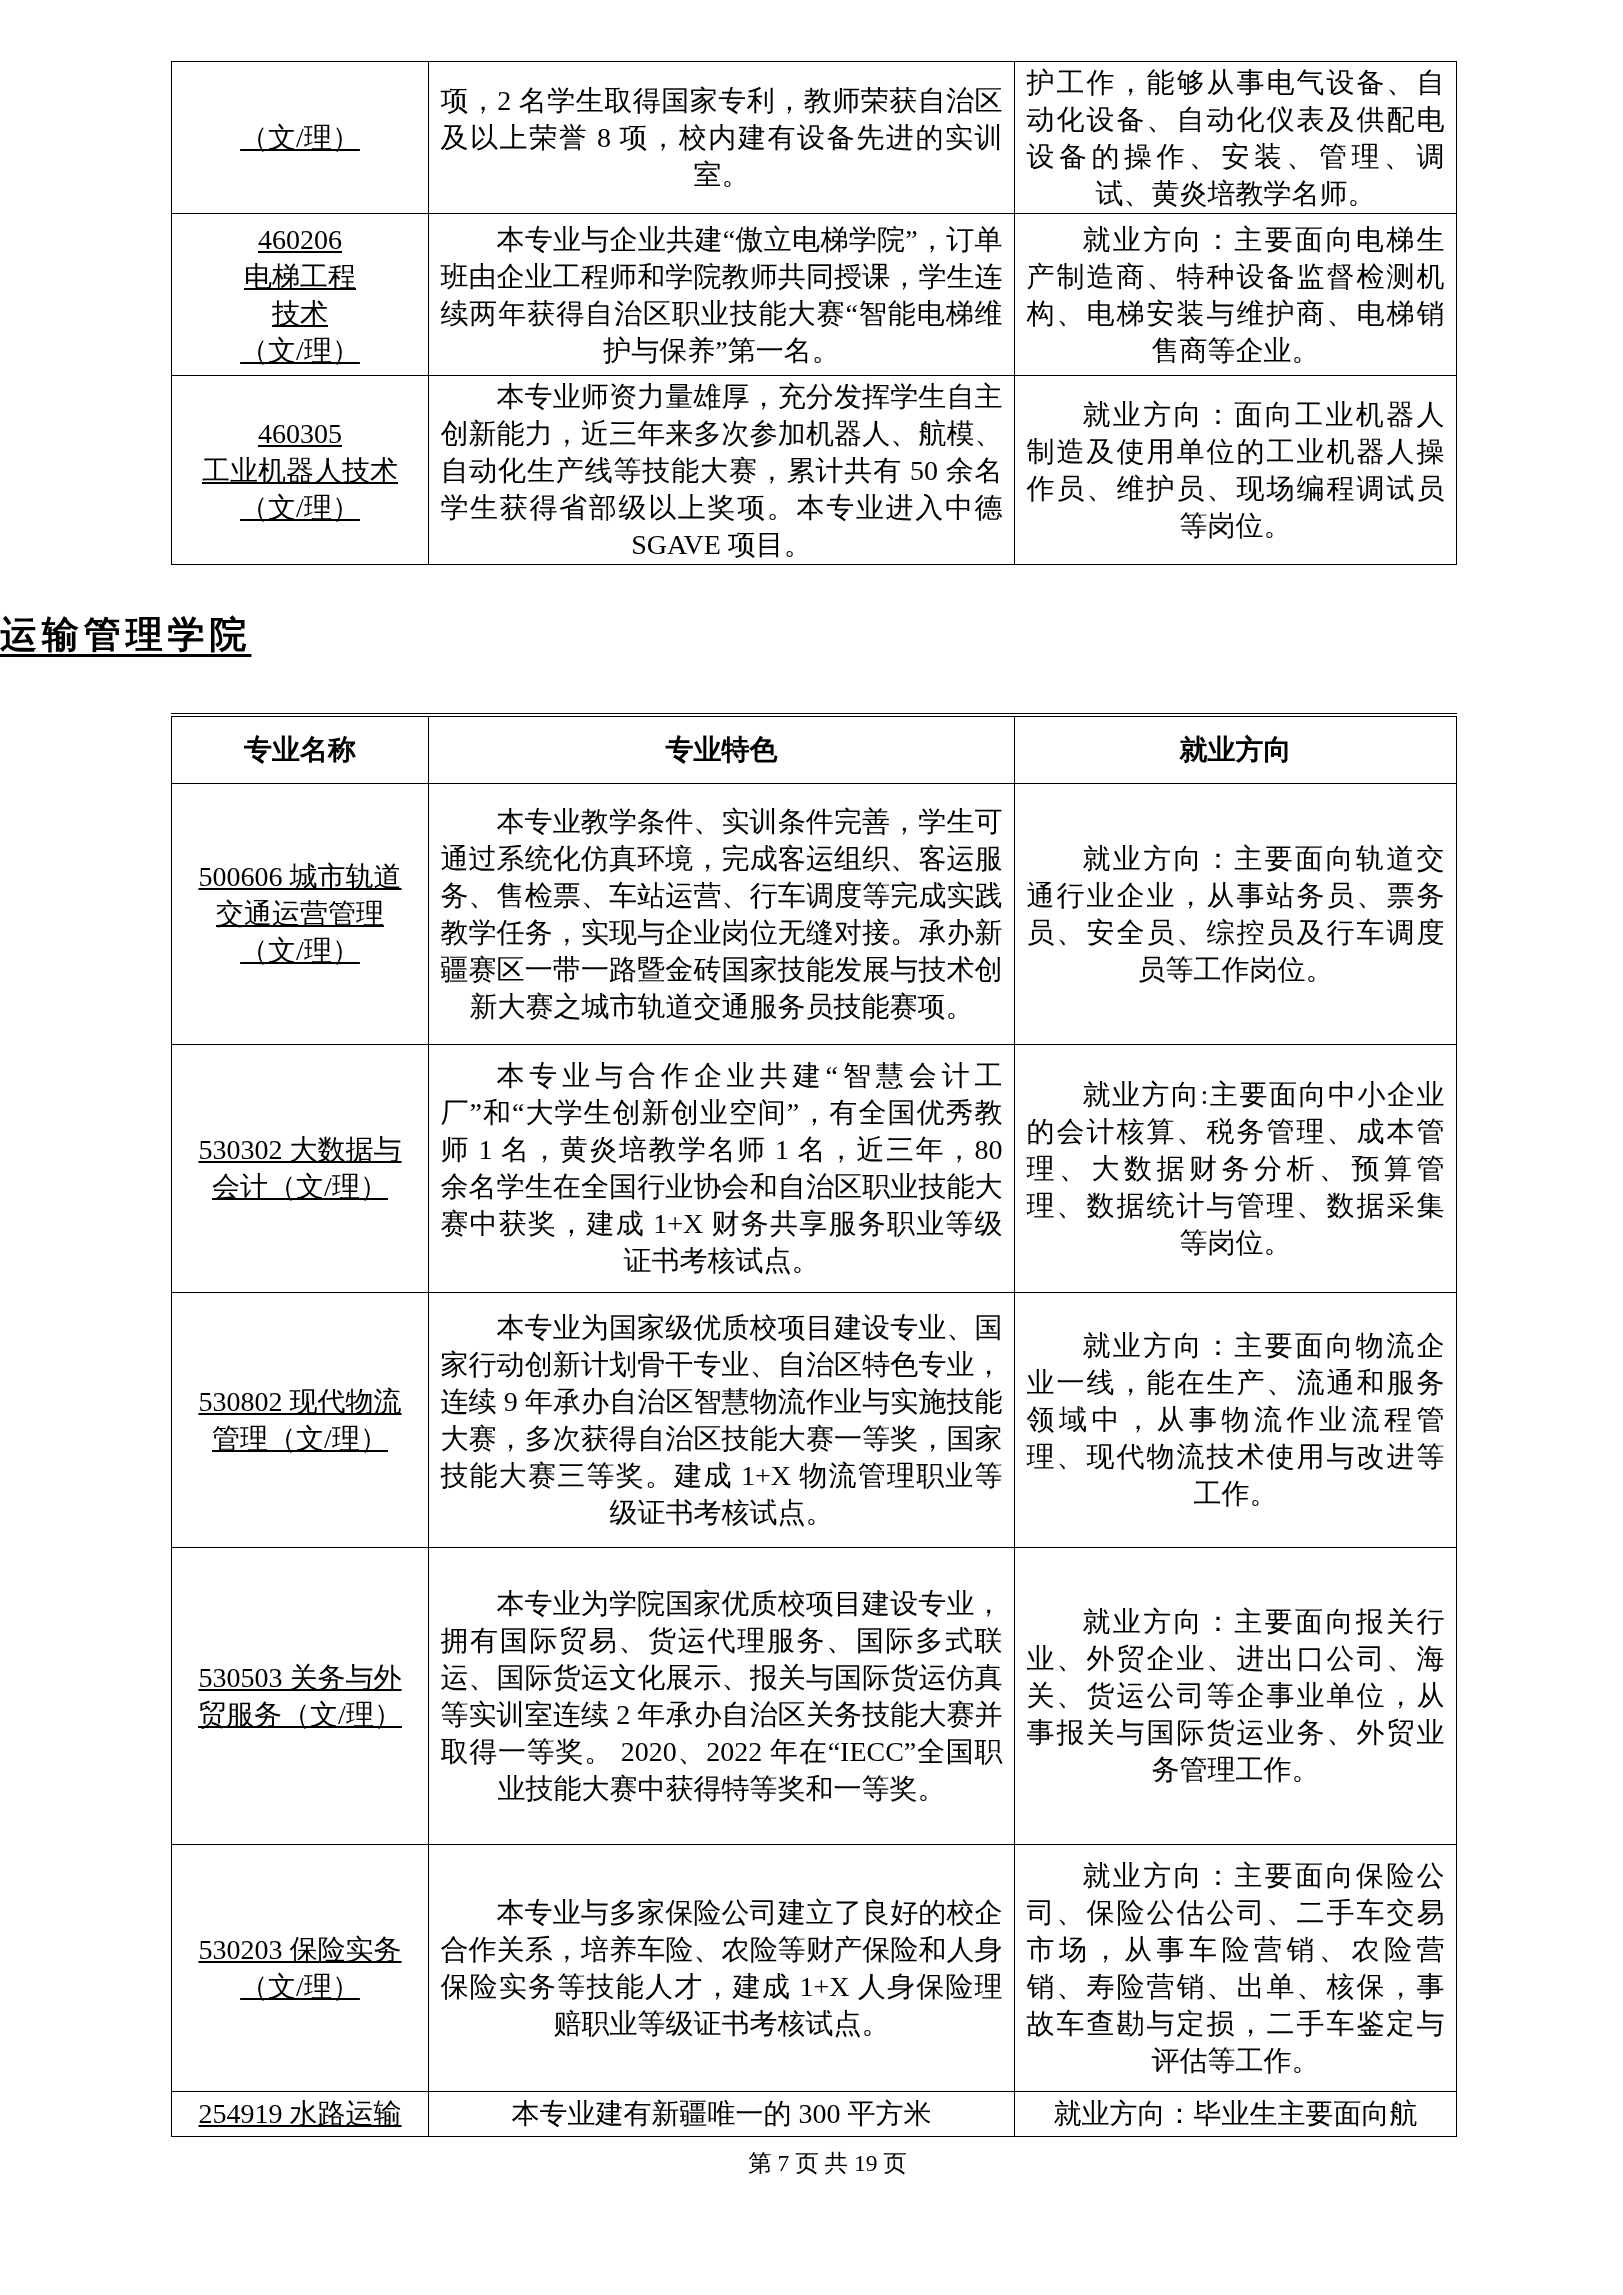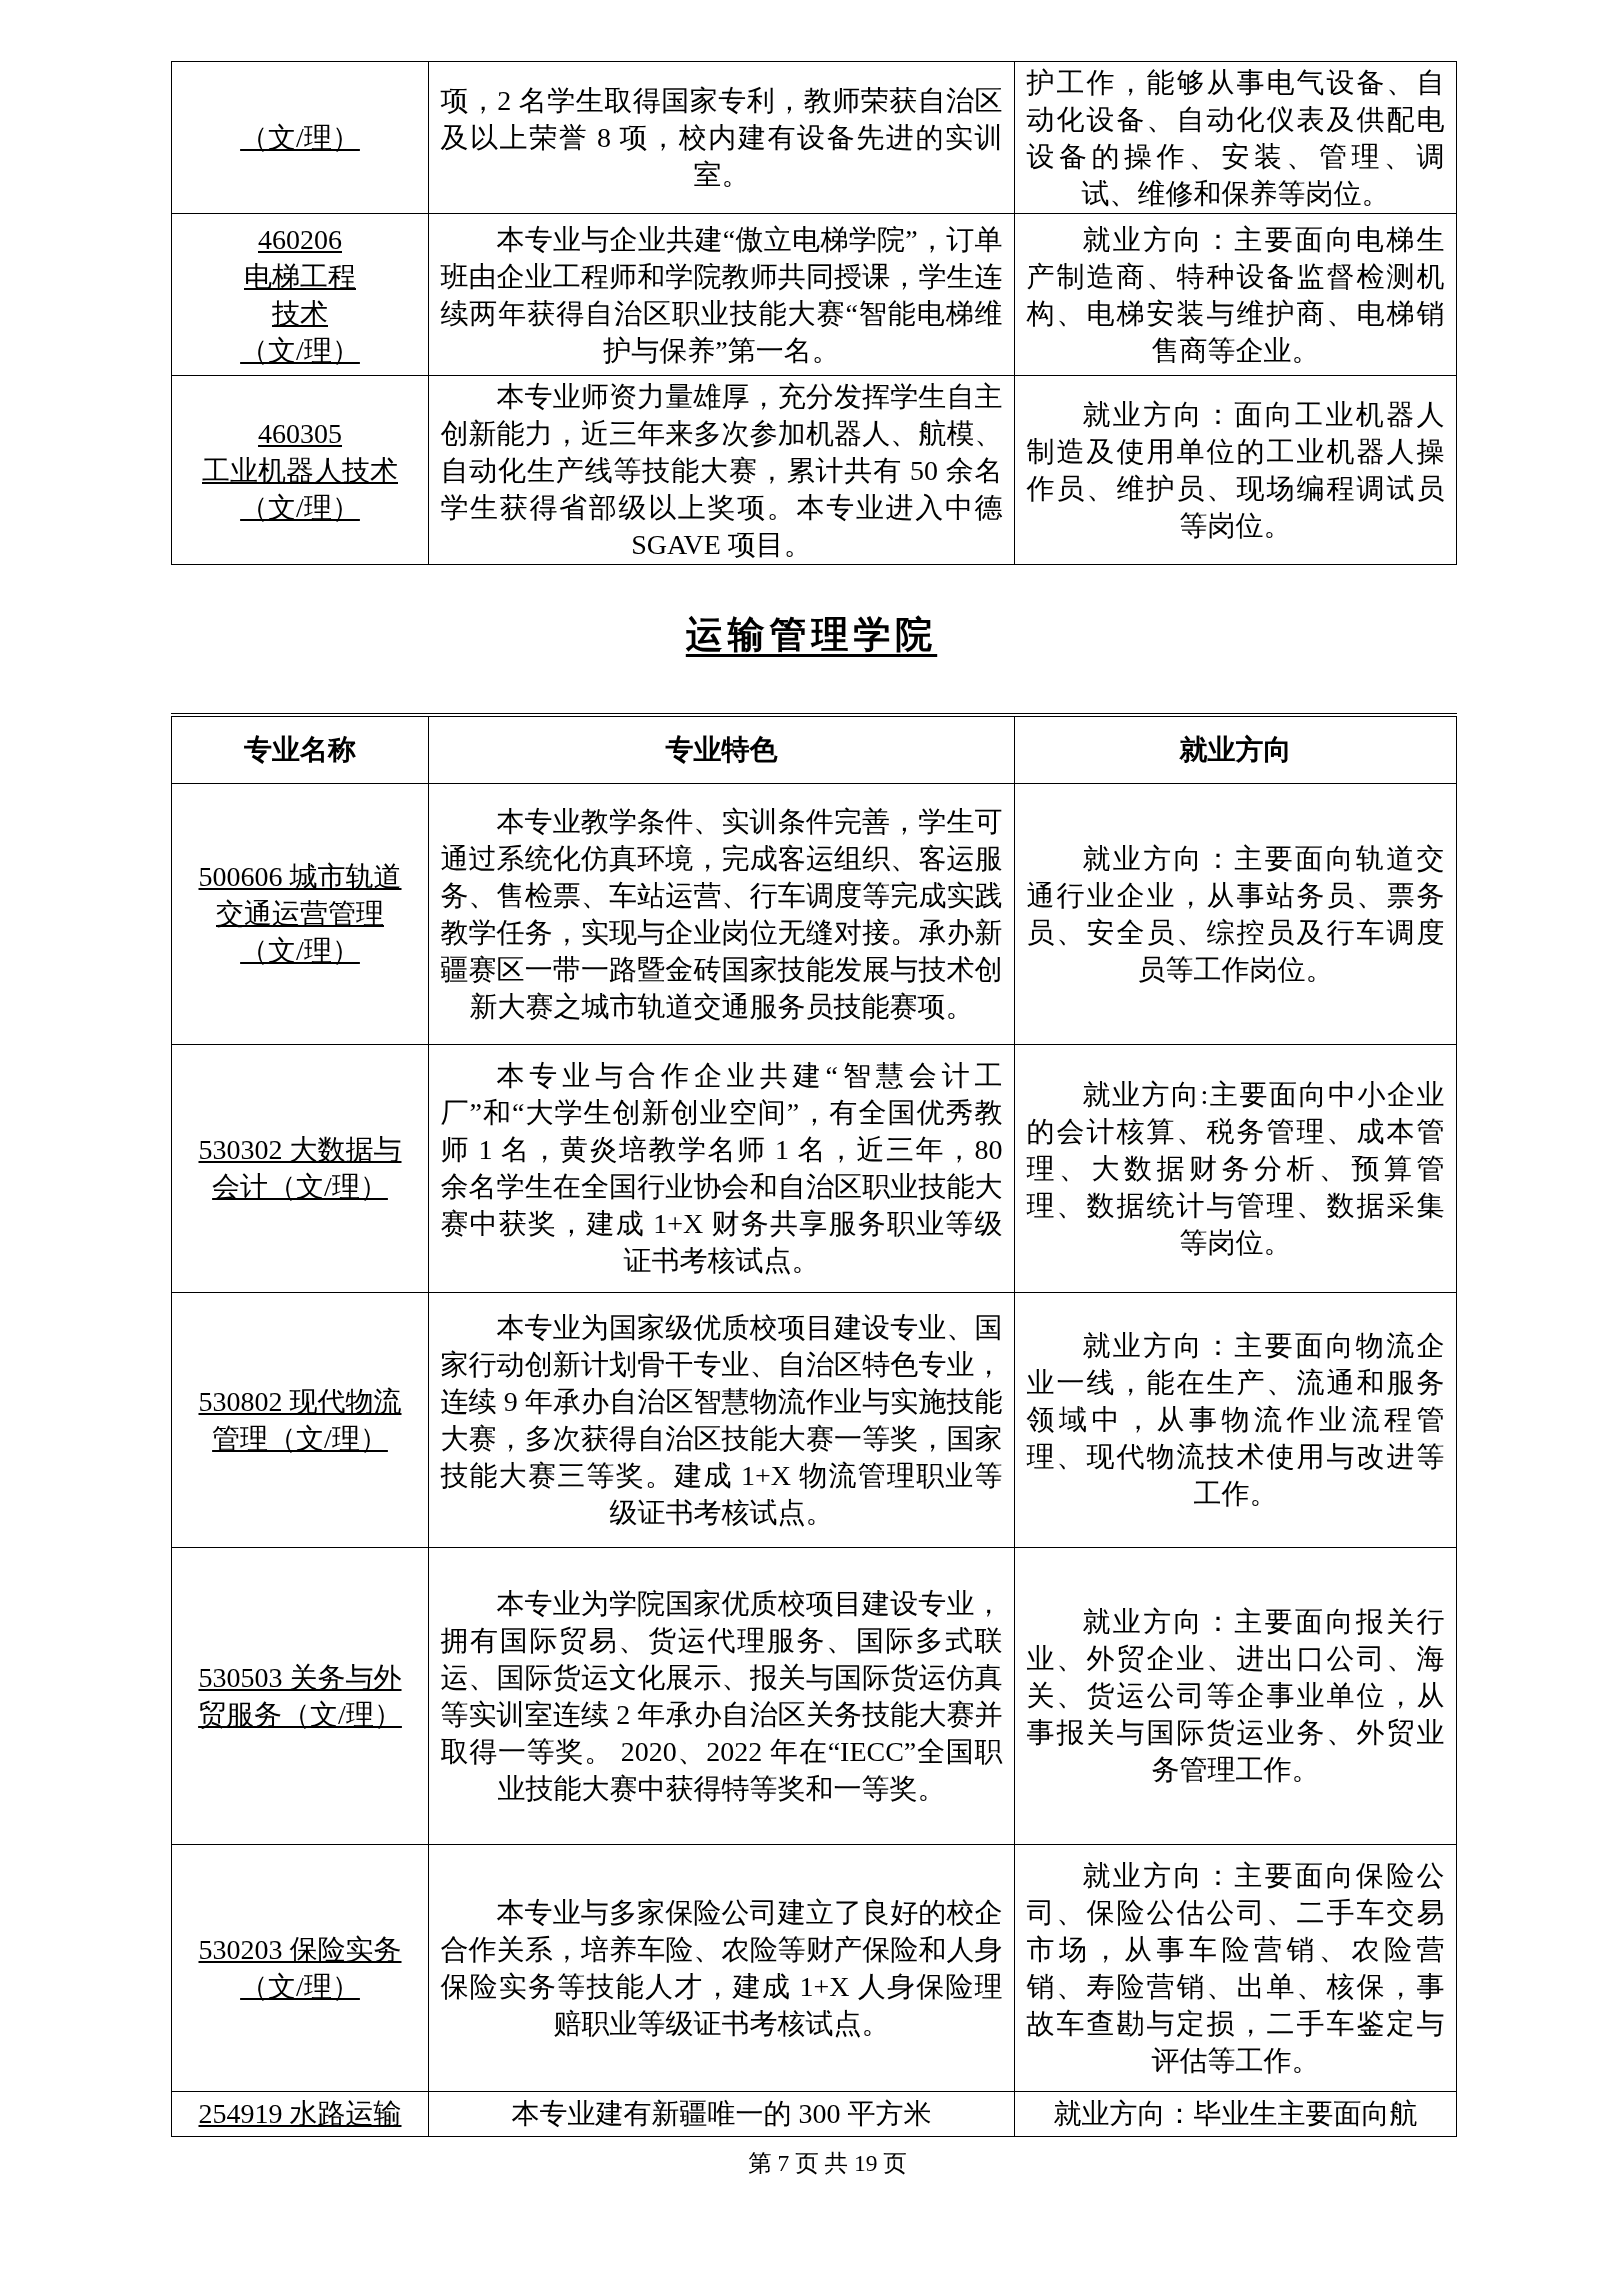--- a/index.html
+++ b/index.html
@@ -17,21 +17,21 @@
   }
   .tbl-top{top:61px;}
   .tbl-main{top:713px;border-top:4.9px double #000;}
   .name-cell{text-align:center;white-space:pre-line;padding:1.6px 4.9px;text-decoration:underline;}
   .para{margin:0;text-align:justify;text-justify:inter-character;text-align-last:center;text-indent:2em;}
   .para.no-indent{text-indent:0;}
   .top-align{vertical-align:top;padding-top:6.5px;}
   .hdr td{font-weight:700;text-align:center;font-size:28px;font-family:Liberation Serif, serif;}
   .center-line{text-align:center;}
   .section-title{
-    position:absolute;top:610px;left:0;width:100%;margin:0;text-align:center;
+    position:absolute;top:610px;left:0;width:100%;margin:0;text-align:left;
     font-size:37px;font-weight:700;letter-spacing:4.9px;
     text-decoration:underline;text-underline-offset:6.5px;
   }
   .footer{
     position:absolute;top:2147px;left:16px;width:100%;text-align:center;
     font-size:23.5px;
   }
 </style>
 </head>
 <body>
@@ -44,21 +44,21 @@
         <col style="width:586px">
         <col style="width:442px">
       </colgroup>
     <tbody>
         <tr style="height:148px">
       <td class="name-cell top-align">（文/理）</td>
       <td class="top-align">
         <p class="para no-indent">项，2 名学生取得国家专利，教师荣获自治区及以上荣誉 8 项，校内建有设备先进的实训室。</p>
       </td>
       <td class="top-align">
-        <p class="para no-indent">护工作，能够从事电气设备、自动化设备、自动化仪表及供配电设备的操作、安装、管理、调试、维修和保养等岗位。</p>
+        <p class="para no-indent">护工作，能够从事电气设备、自动化设备、自动化仪表及供配电设备的操作、安装、管理、调试、黄炎培教学名师。</p>
       </td>
     </tr>
     <tr style="height:162px">
       <td class="name-cell">460206
 电梯工程
 技术
 （文/理）</td>
       <td>
         <p class="para">本专业与企业共建“傲立电梯学院”，订单班由企业工程师和学院教师共同授课，学生连续两年获得自治区职业技能大赛“智能电梯维护与保养”第一名。</p>
       </td>

